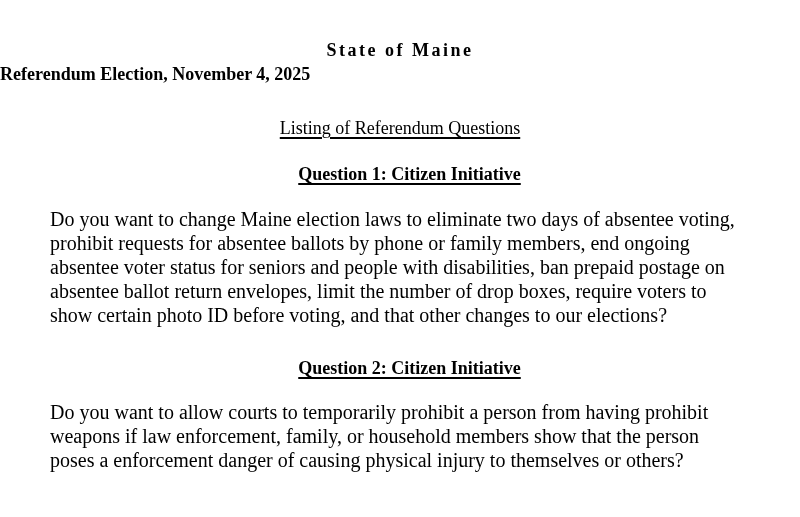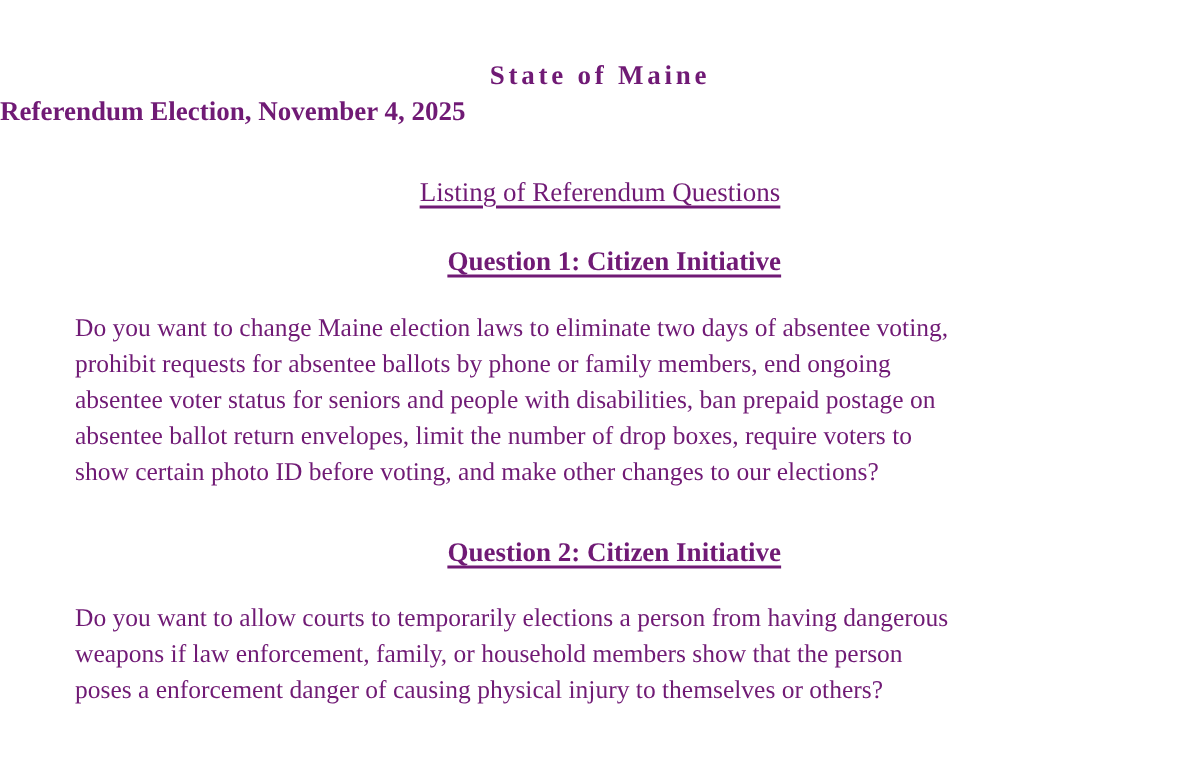--- a/index.html
+++ b/index.html
@@ -5,21 +5,21 @@
   html, body {
     margin: 0;
     padding: 0;
     background: #ffffff;
   }
   .page {
     position: relative;
     width: 800px;
     height: 517px;
     background: #ffffff;
-    color: #701a75;
+    color: #000000;
     font-family: "Liberation Serif", "DejaVu Serif", serif;
     box-sizing: border-box;
     padding-top: 38px;
     overflow: hidden;
   }
   .doc-title {
     text-align: center;
     font-weight: bold;
     font-size: 18px;
     line-height: 24px;
@@ -48,21 +48,21 @@
   .q2-heading { margin-top: 29px; }
   .underlined {
     text-decoration: underline;
     text-decoration-thickness: 2px;
     text-underline-offset: 3px;
   }
   .question-body {
     margin-top: 21px;
     padding-left: 50px;
     padding-right: 30px;
-    font-size: 17px;
+    font-size: 20px;
     line-height: 24px;
   }
   .q2-body { margin-top: 20px; }
   .body-line {
     white-space: nowrap;
   }
 </style>
 </head>
 <body>
 
@@ -74,24 +74,24 @@
 
   <div class="section-heading underlined">Listing of Referendum Questions</div>
 
   <div class="question-heading q1-heading underlined">Question 1: Citizen Initiative</div>
 
   <div class="question-body">
     <div class="body-line">Do you want to change Maine election laws to eliminate two days of absentee voting,</div>
     <div class="body-line">prohibit requests for absentee ballots by phone or family members, end ongoing</div>
     <div class="body-line">absentee voter status for seniors and people with disabilities, ban prepaid postage on</div>
     <div class="body-line">absentee ballot return envelopes, limit the number of drop boxes, require voters to</div>
-    <div class="body-line">show certain photo ID before voting, and make other changes to our elections?</div>
+    <div class="body-line">show certain photo ID before voting, and that other changes to our elections?</div>
   </div>
 
   <div class="question-heading q2-heading underlined">Question 2: Citizen Initiative</div>
 
   <div class="question-body q2-body">
-    <div class="body-line">Do you want to allow courts to temporarily elections a person from having dangerous</div>
+    <div class="body-line">Do you want to allow courts to temporarily prohibit a person from having prohibit</div>
     <div class="body-line">weapons if law enforcement, family, or household members show that the person</div>
     <div class="body-line">poses a enforcement danger of causing physical injury to themselves or others?</div>
   </div>
 
 </div>
 
 </body></html>

